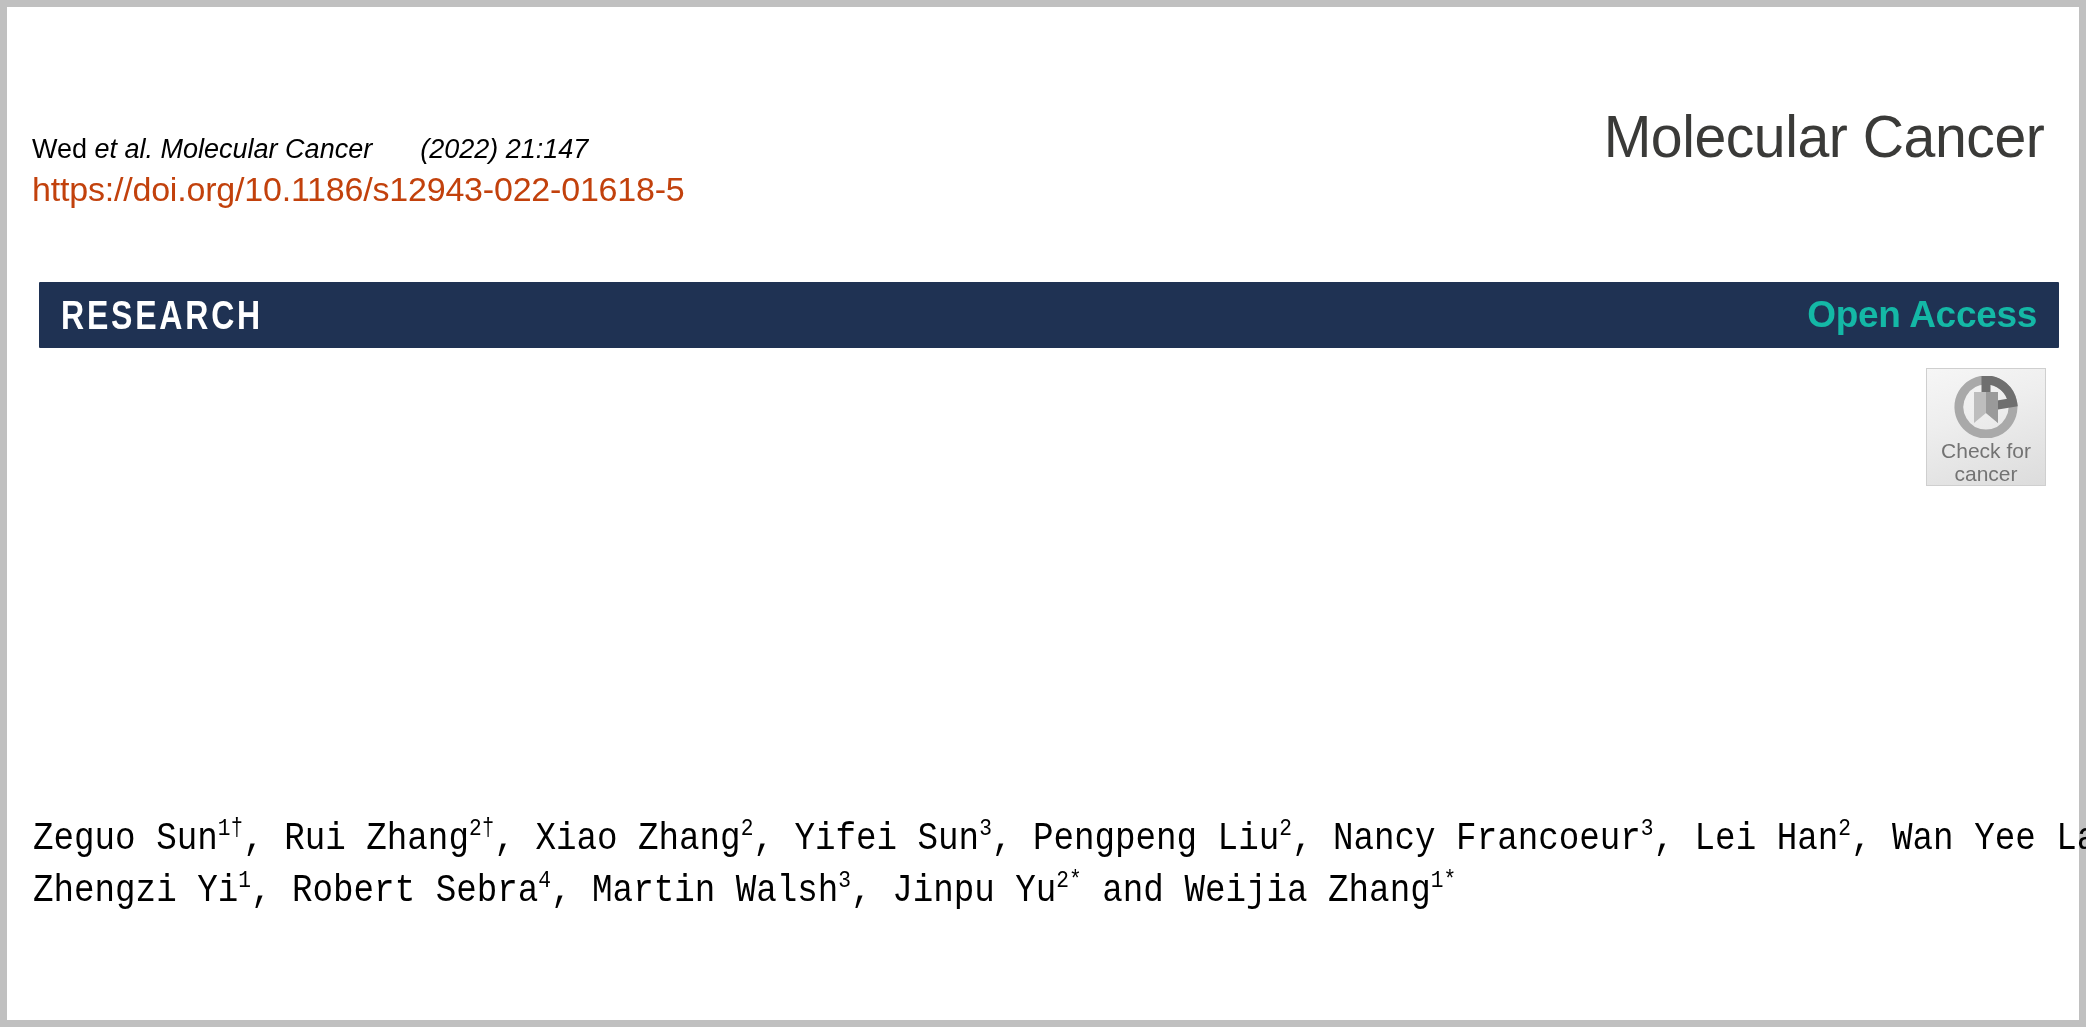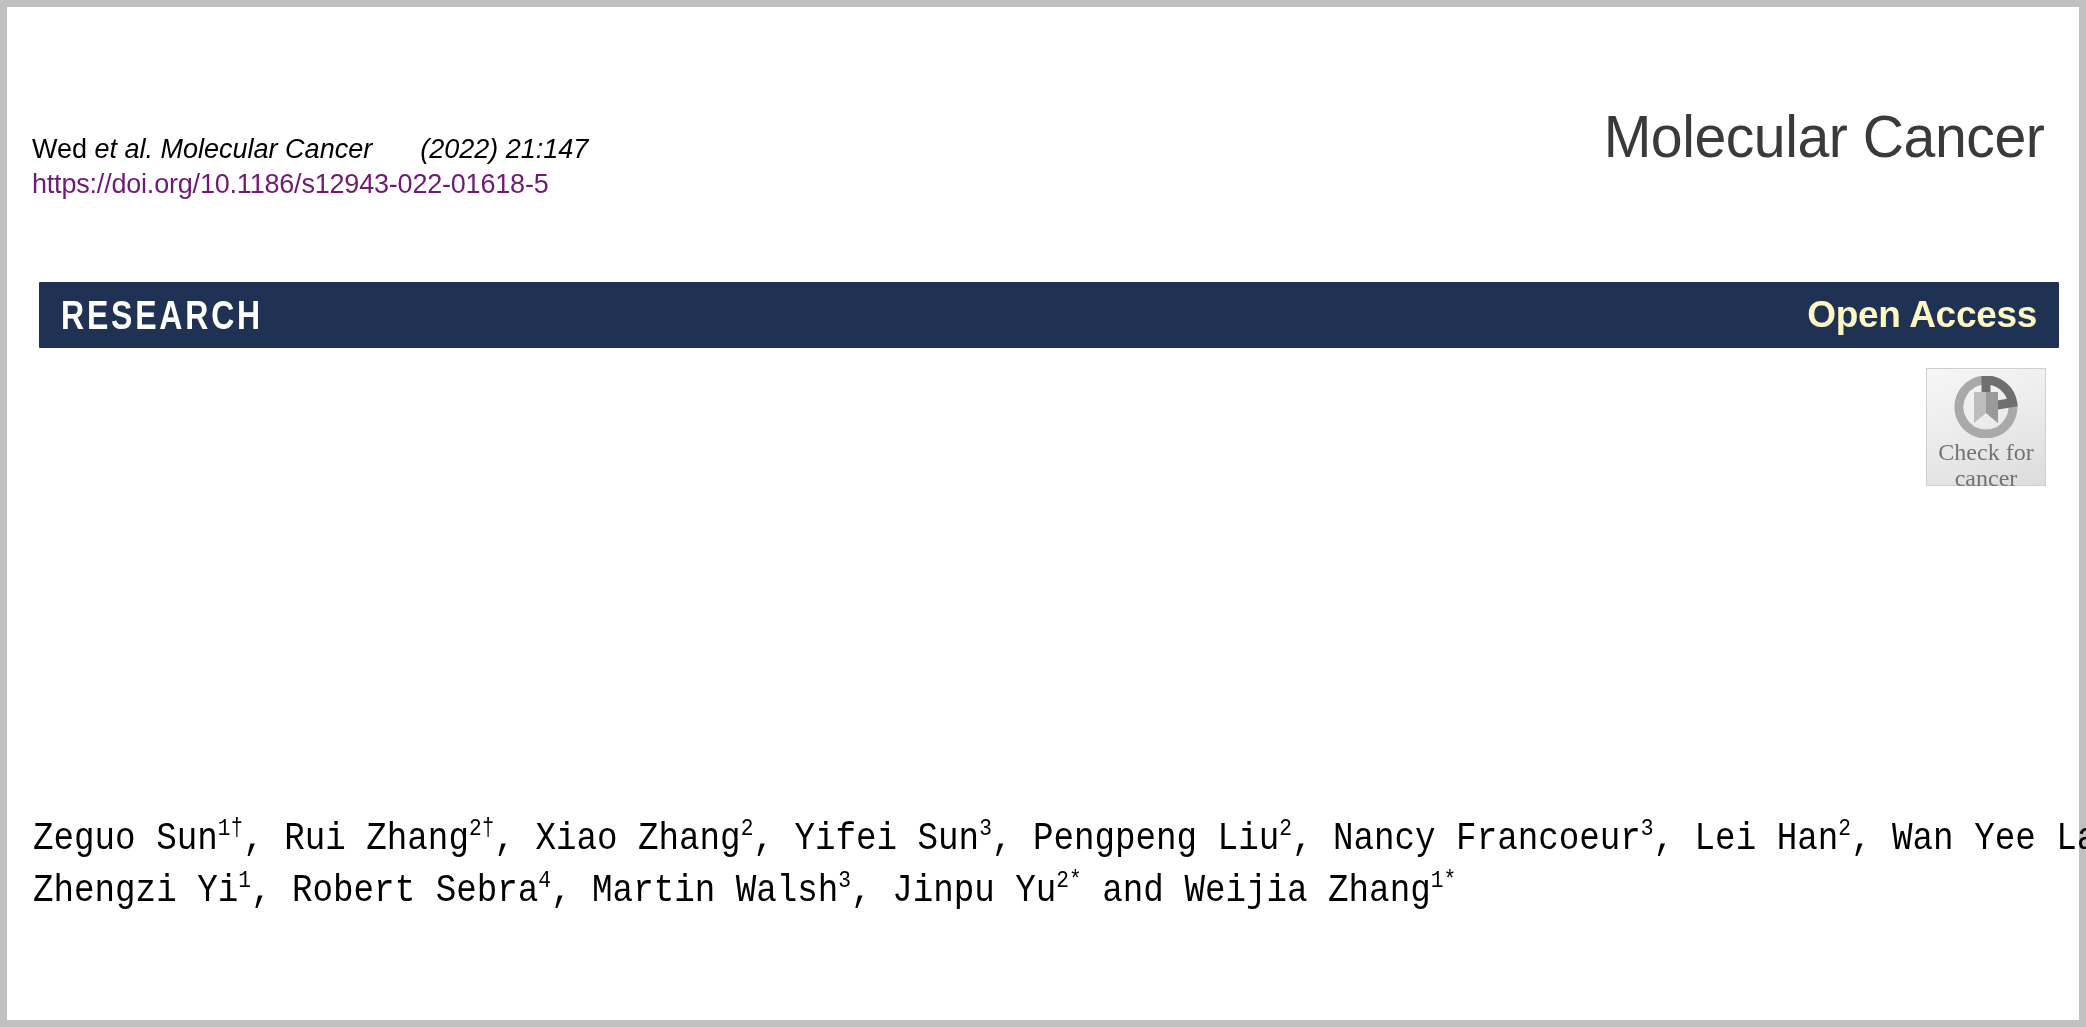--- a/index.html
+++ b/index.html
@@ -44,22 +44,22 @@
     font-family: "Liberation Sans", sans-serif;
     margin-top: 32px;
   }
   .cite-roman { font-style: normal; }
   .cite-vol {
     font-style: italic;
     display: inline-block;
     margin-left: 48px;
   }
   #doi-line {
-    font-size: 27px;
-    color: #701a75;
+    font-size: 34px;
+    color: #c2410c;
     letter-spacing: -0.2px;
   }
 
   
   #journal-title {
     position: absolute;
     right: 35px;
     top: 96px;
     font-size: 59px;
     color: #3a3a38;
@@ -92,21 +92,21 @@
     font-size: 40px;
     font-weight: bold;
     letter-spacing: 3.5px;
     white-space: nowrap;
   }
   #open-access-label {
     position: absolute;
     right: 22px;
     top: 50%;
     transform: translateY(-50%);
-    color: #fef9c3;
+    color: #14b8a6;
     font-size: 37px;
     font-weight: bold;
     letter-spacing: -0.3px;
     white-space: nowrap;
   }
 
   
   #crossmark-badge {
     position: absolute;
     left: 1919px;
@@ -117,24 +117,24 @@
     border: 1px solid #cfcfcf;
     box-sizing: border-box;
     text-align: center;
   }
   #crossmark-logo {
     margin: 7px auto 1px auto;
     display: block;
   }
   .crossmark-text {
     display: block;
-    font-size: 24px;
+    font-size: 21px;
     color: #737373;
     line-height: 1.10;
-    font-family: Liberation Serif, serif;
+    font-family: Liberation Sans, sans-serif;
   }
 
   
   #article-title {
     position: absolute;
     left: 26px;
     top: 366px;
     width: 1880px;
   }
   .title-line {

